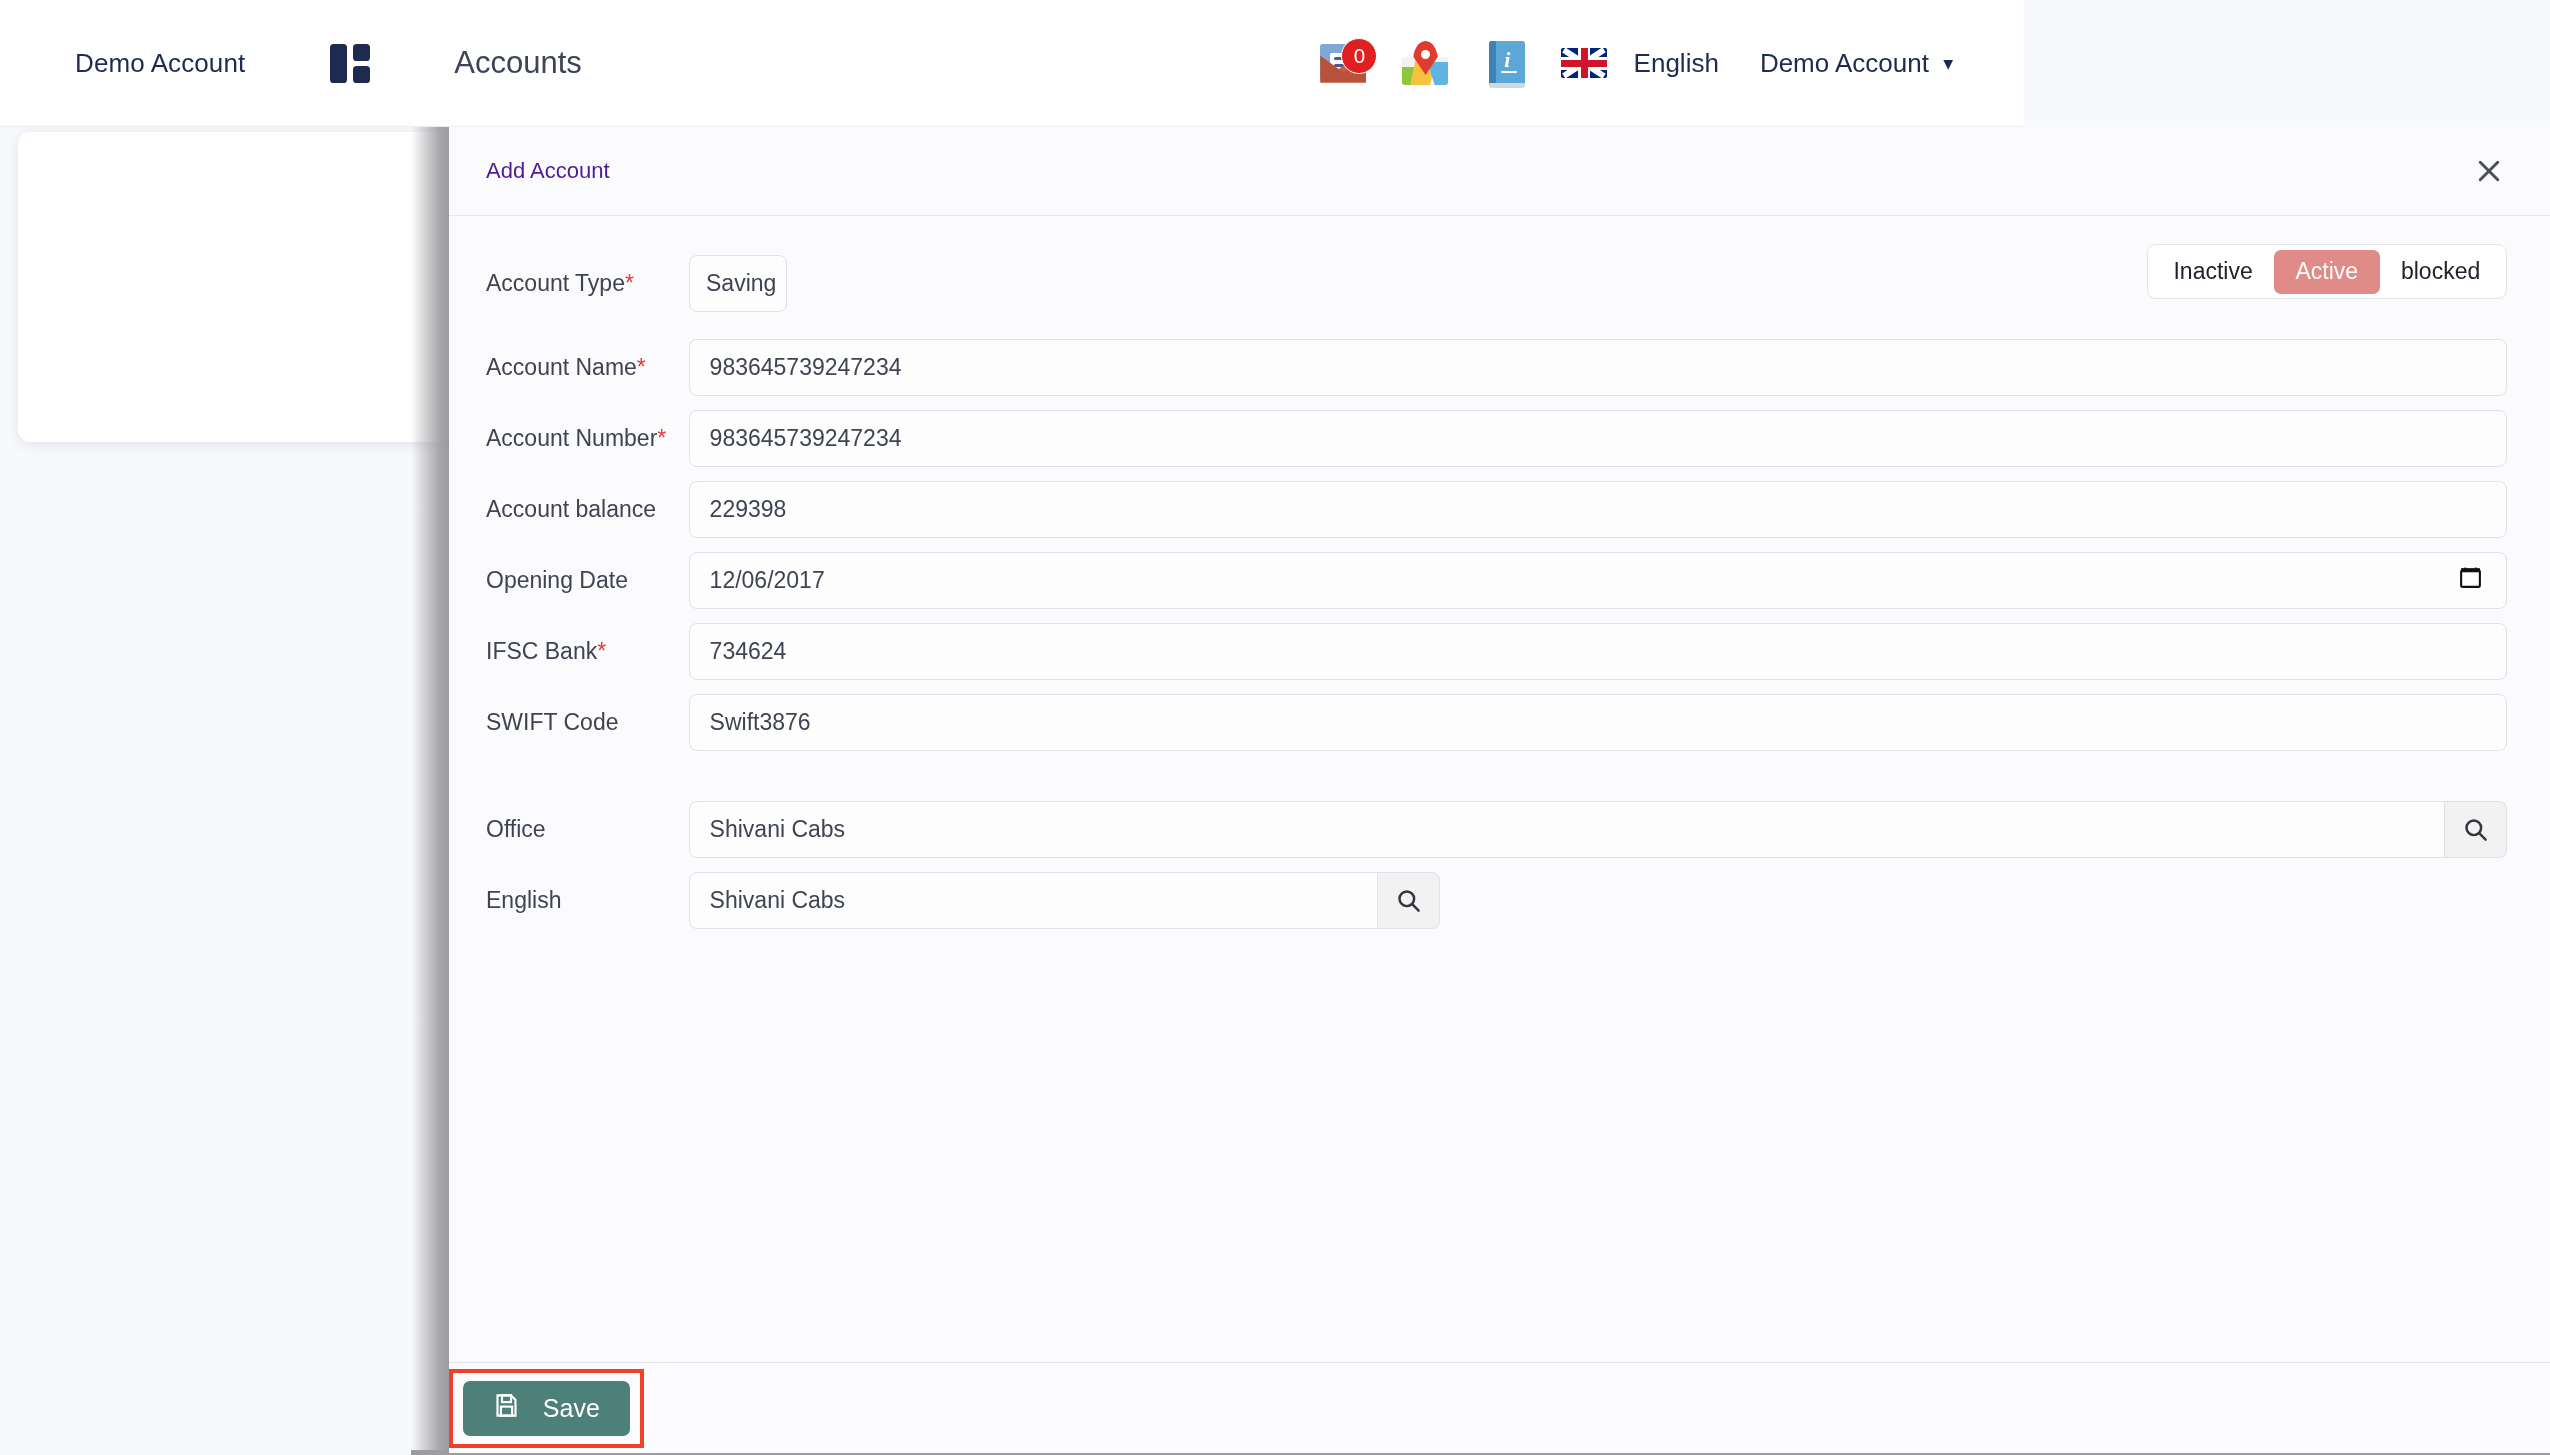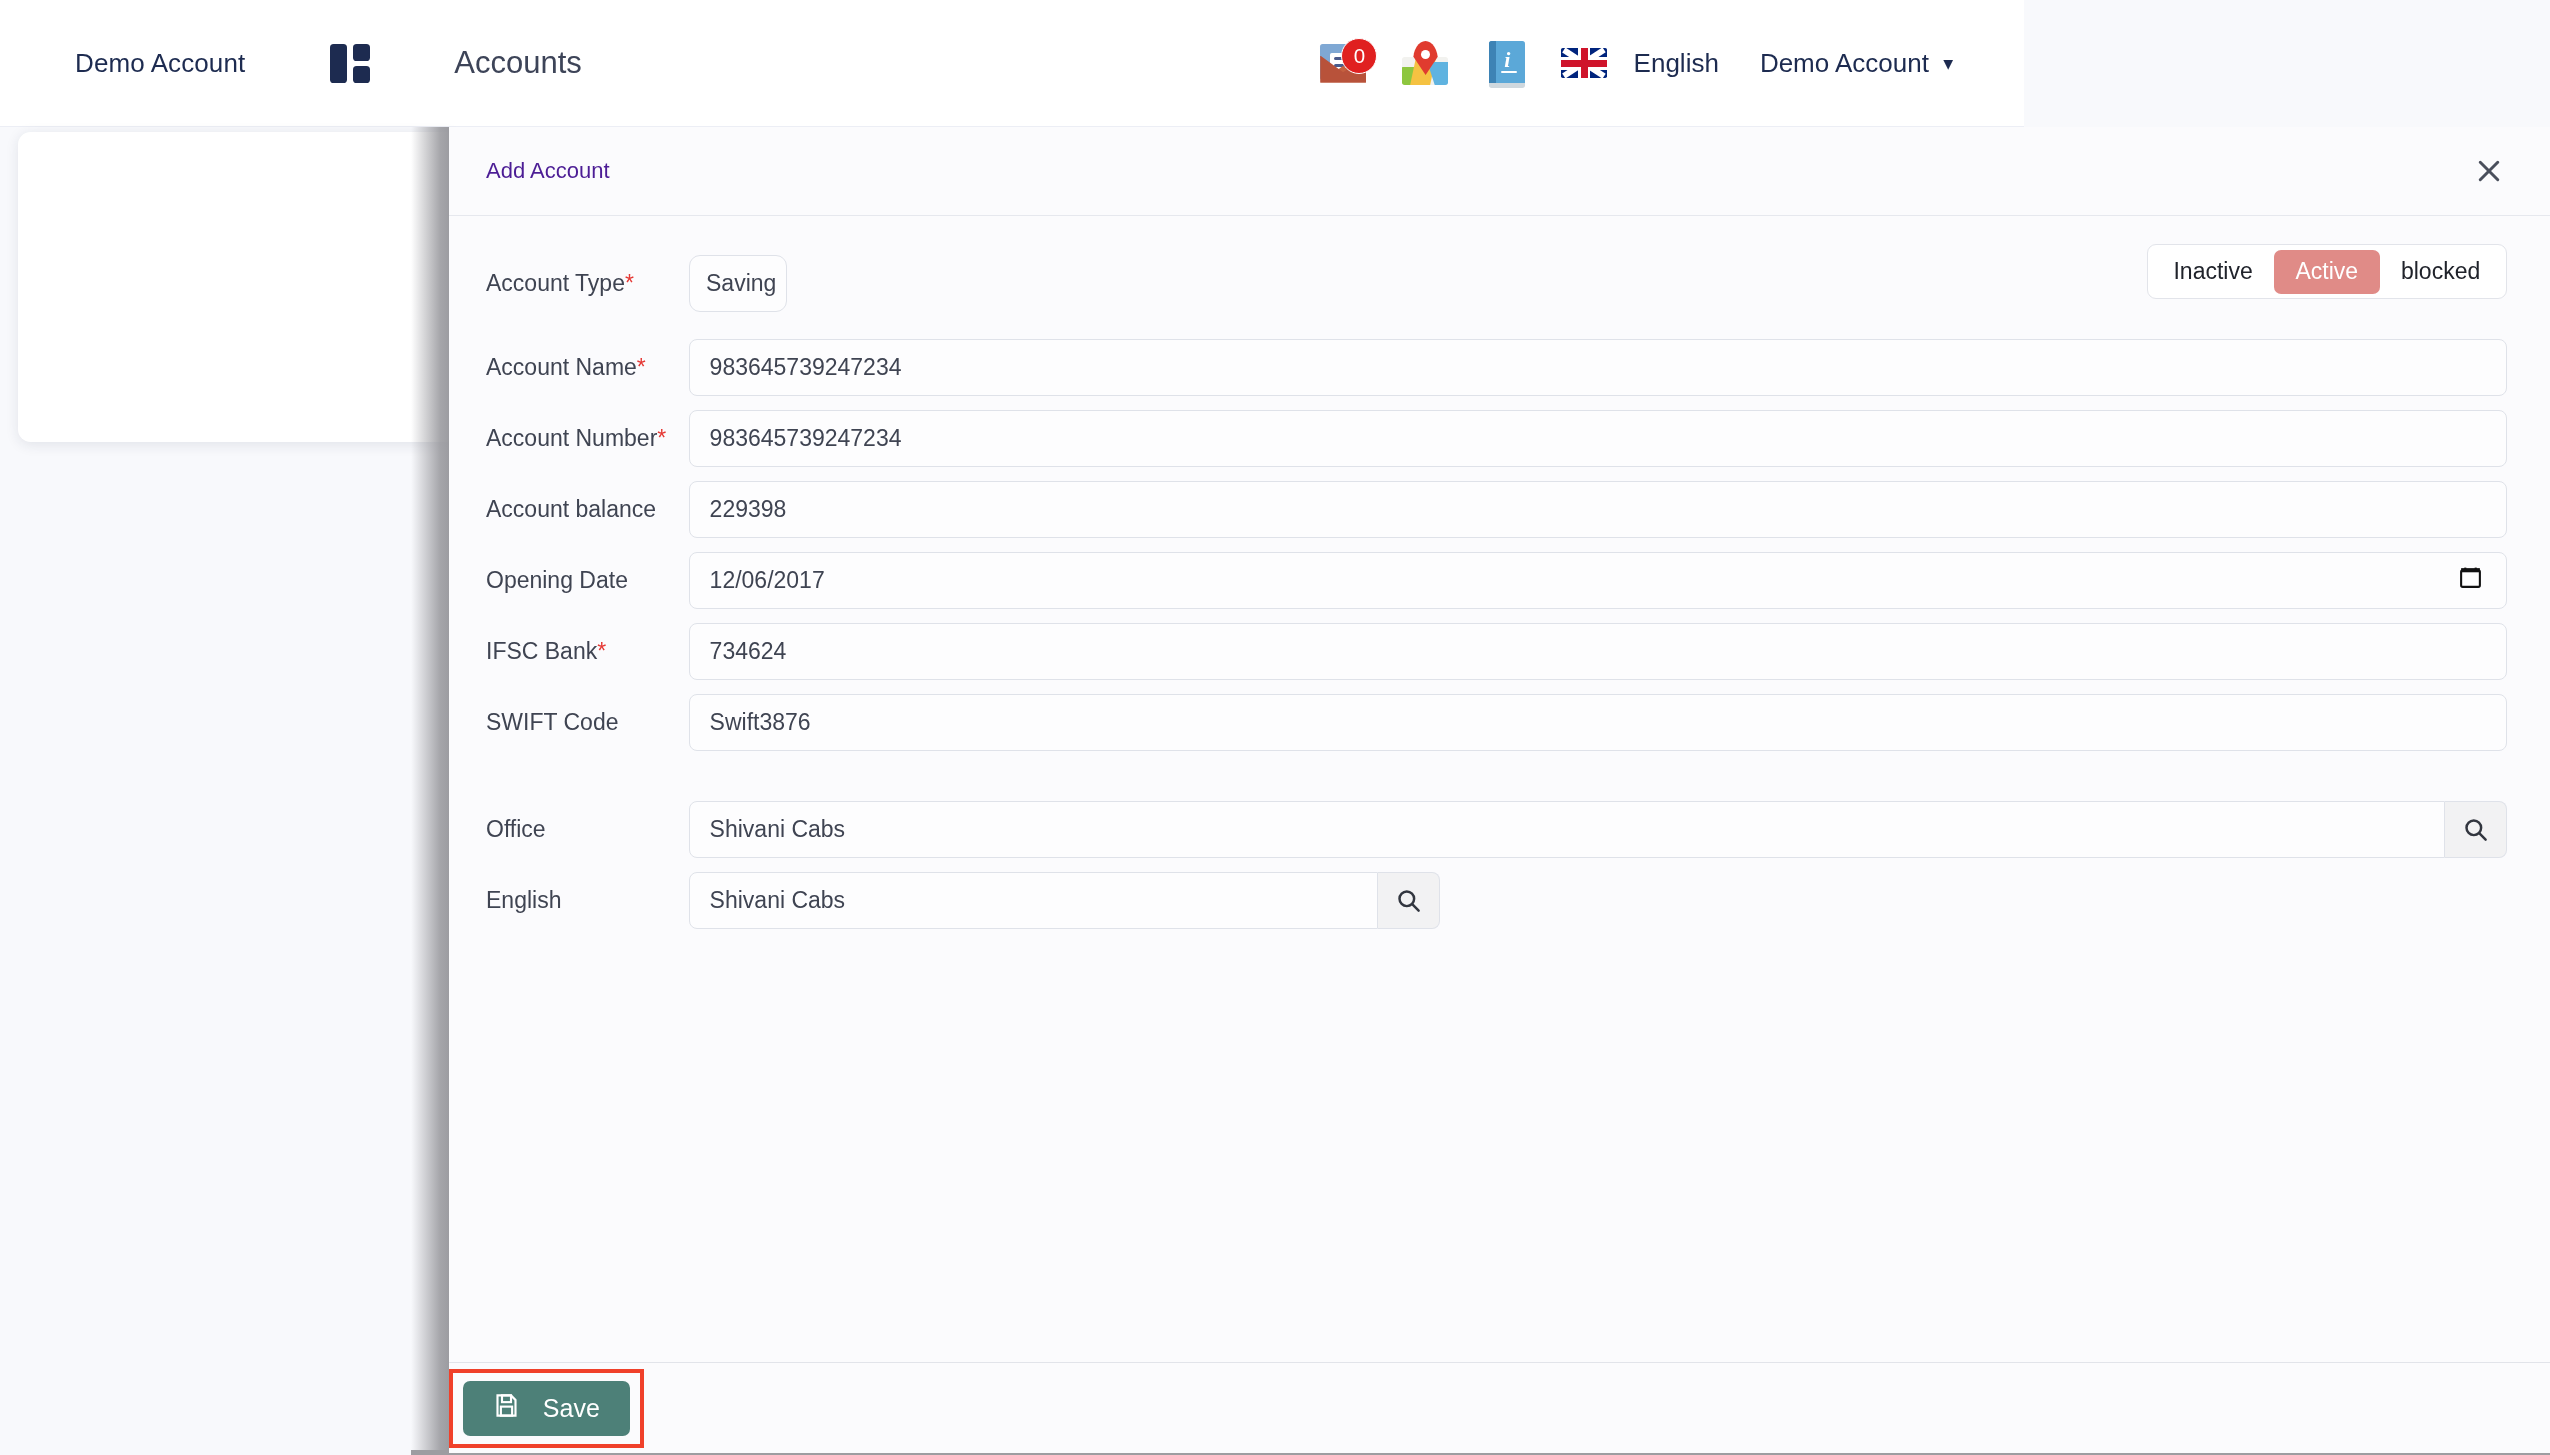--- a/index.html
+++ b/index.html
@@ -223,21 +223,21 @@
   .ctrl {
     flex: 1 1 auto;
     height: 57px;
     border: 0.9px solid #dfe2e9;
     border-radius: 8px;
     background: #fdfdfe;
     display: flex; align-items: center;
     padding: 0 19.6px;
     font-size: 23px; color: #3f4452;
   }
-  .ctrl.small { flex: 0 0 98px; width: 98px; padding: 4px 16px; border-radius: 11px; }
+  .ctrl.small { flex: 0 0 98px; width: 98px; padding: 4px 16px; }
 
   .date-ctrl { justify-content: space-between; padding-right: 23px; }
   .cal-ico { color: #111; }
 
   .input-group { flex: 1 1 auto; display: flex; }
   .input-group .ctrl { border-radius: 8px 0 0 8px; flex: 1 1 auto; }
   .igbtn {
     width: 62px; flex: 0 0 62px; height: 57px;
     border: 0.9px solid #dfe2e9; border-left: none;
     border-radius: 0 8px 8px 0;

